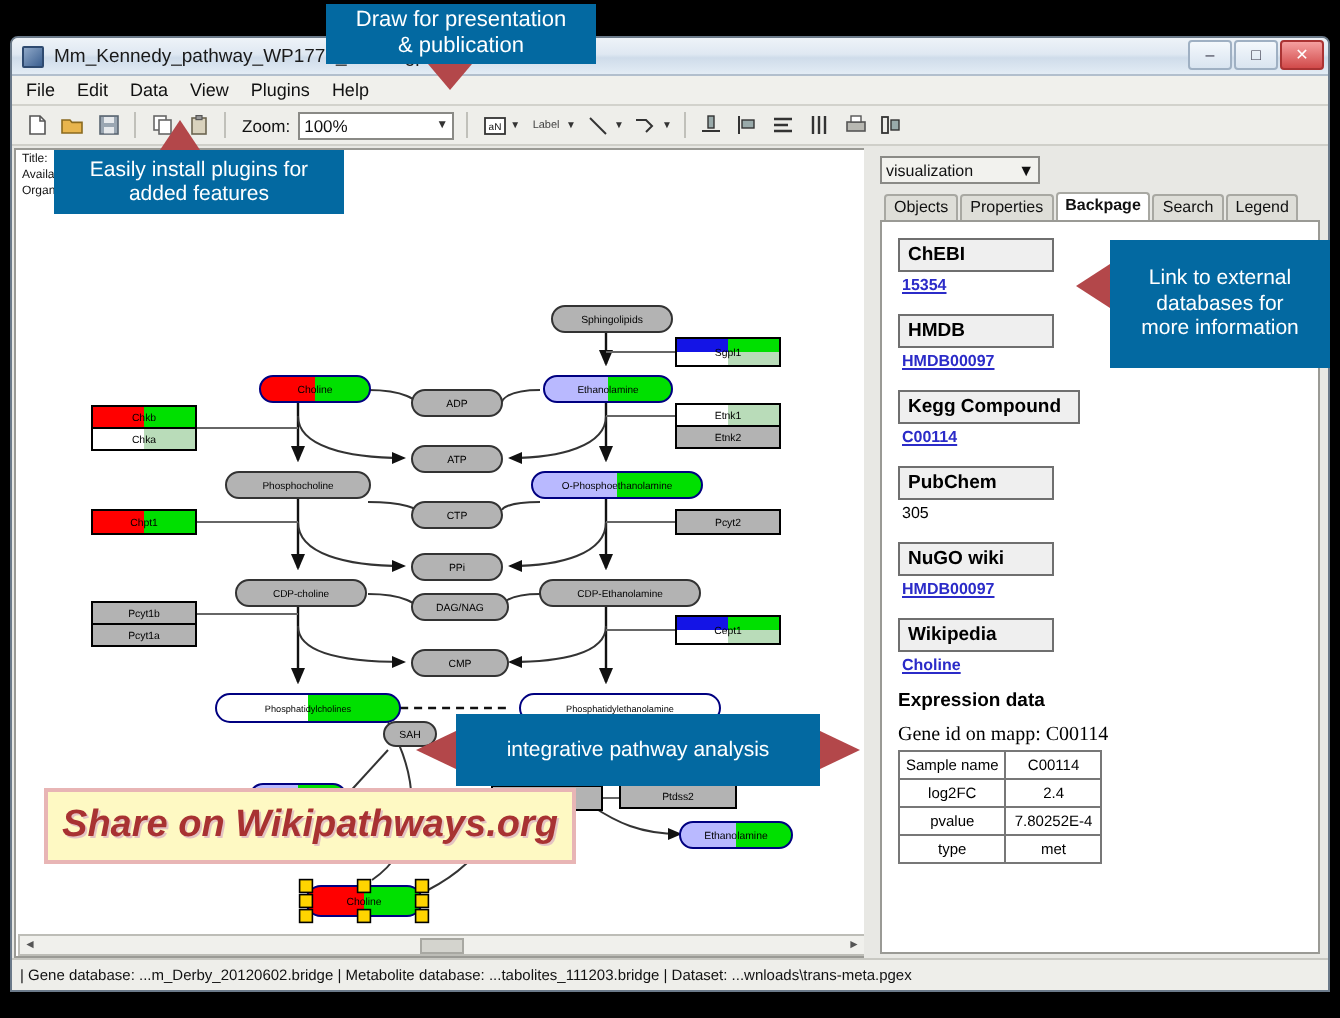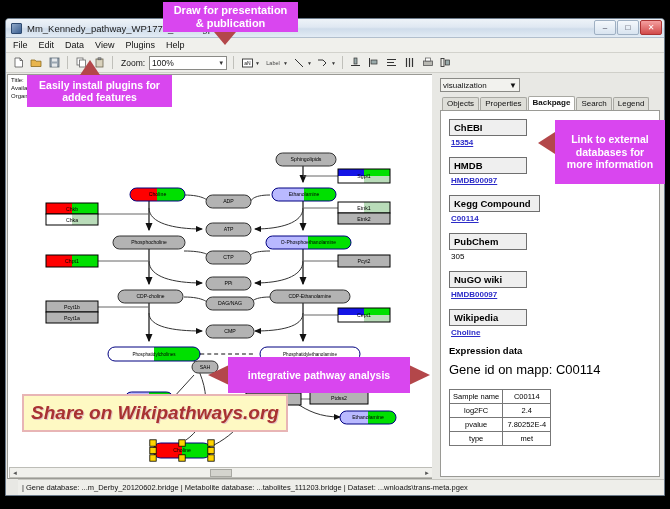--- a/index.html
+++ b/index.html
@@ -116,53 +116,53 @@
   .db-header{
     display:inline-block;
     background:#efefef; border:1px solid #6f6f6f;
     font-size:9.5px; font-weight:bold; color:#000;
     padding:2px 8px 2px 4px; min-width:78px;
     margin-bottom:0;
   }
   .db-link{ font-size:8px; color:#2b2bc8; text-decoration:underline; display:block; margin:2px 0 8px 2px; font-weight:bold;}
   .db-plain{ font-size:8px; color:#000; display:block; margin:2px 0 8px 2px; }
   #expr-title{ font-size:9.5px;font-weight:bold;color:#000;margin:6px 0 6px 0;}
-  #gene-id-line{ font-size:13px; color:#000; margin-bottom:12px;}
+  #gene-id-line{ font-size:10px; color:#000; margin-bottom:2px;font-family:Liberation Serif, serif;}
   #expr-table{ border-collapse:collapse; }
   #expr-table td{
     border:1px solid #777; font-size:7.5px; color:#000;
     padding:2px 3px; text-align:center; height:13px; min-width:48px;
   }
 
   
   #statusbar{
     position:absolute; left:0; right:0; bottom:0; height:16px;
     background:#eeeeea; border-top:1px solid #c8c8c2;
-    display:flex; align-items:center; padding-left:4px;margin-left:12px;
+    display:flex; align-items:center; padding-left:4px;
   }
   #status-text{ font-size:7.5px; color:#111; white-space:nowrap;}
 
   
   .hscroll{
     position:absolute; left:1px; bottom:0; width:424px; height:11px;
     background:#f0f0ec; border:1px solid #bdbdb7;
     display:flex; align-items:center; justify-content:space-between;
   }
   .hscroll .end{font-size:6px;color:#555;padding:0 2px;}
   .hscroll .thumb{ width:22px;height:8px;background:#d4d4ce;border:1px solid #a8a8a2;}
 
   
   #pathway{ position:absolute; left:0; top:0; }
 
   
   .callout{
     position:absolute;
-    background:#d946ef;
+    background:#0369a1;
     color:#fff;
-    font-weight:bold;
+    font-weight:normal;
     text-align:center;
     font-family:"Liberation Sans", sans-serif;
     display:flex; align-items:center; justify-content:center;
     z-index:40;
     line-height:1.18;
   }
   .arrow-tri{ position:absolute; width:0;height:0; z-index:39;}
 
   #callout-draw{ left:163px; top:2px; width:135px; height:30px; font-size:11px; }
   #arrow-draw{

